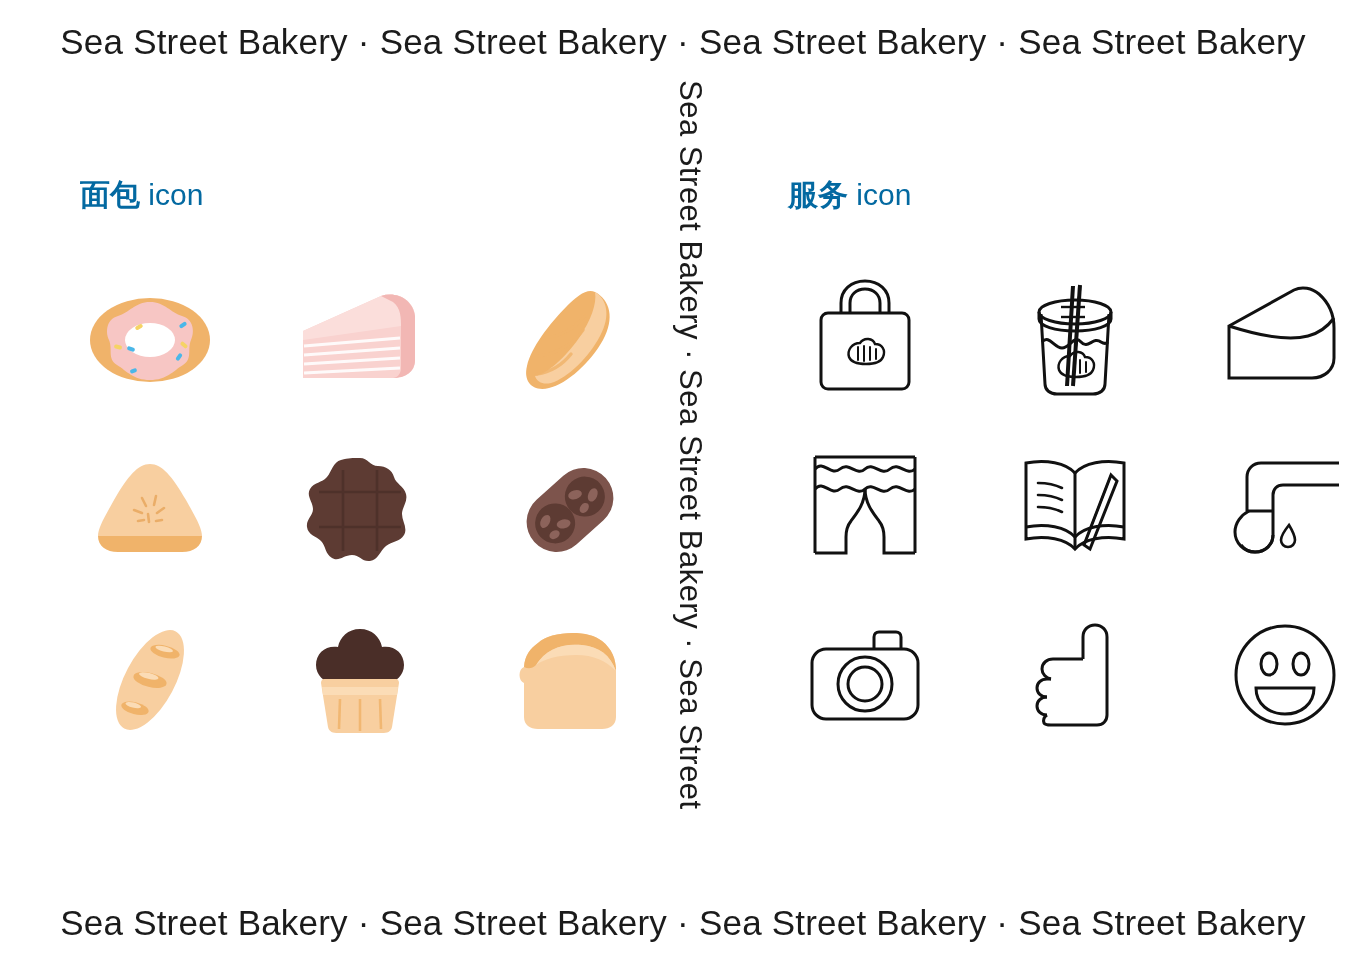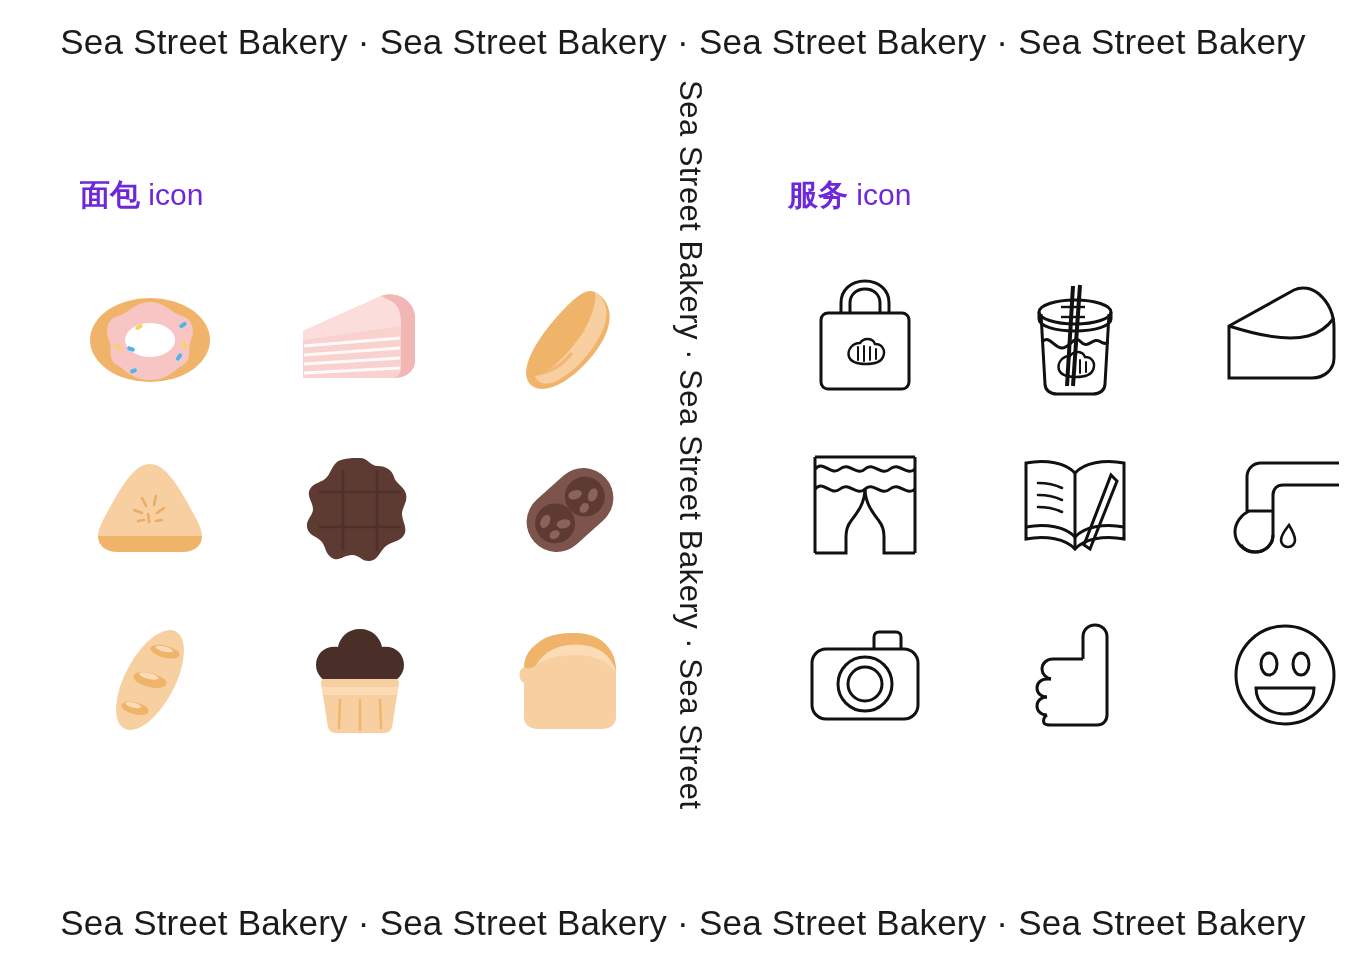--- a/index.html
+++ b/index.html
@@ -41,21 +41,21 @@
   }
 
   .section{position:absolute;}
   .section.left{left:0;top:0;width:660px;height:966px;}
   .section.right{left:720px;top:0;width:646px;height:966px;}
 
   .sect-title{
     position:absolute;
     font-size:30px;
     font-weight:700;
-    color:#6d28d9;
+    color:#0369a1;
     letter-spacing:0px;
   }
   .sect-title .lat{font-weight:400;}
   .left .sect-title{left:80px;top:175px;}
   .right .sect-title{left:68px;top:175px;text-align:right;}
 
   .grid{
     position:absolute;
     display:grid;
     grid-template-columns:repeat(3,210px);

